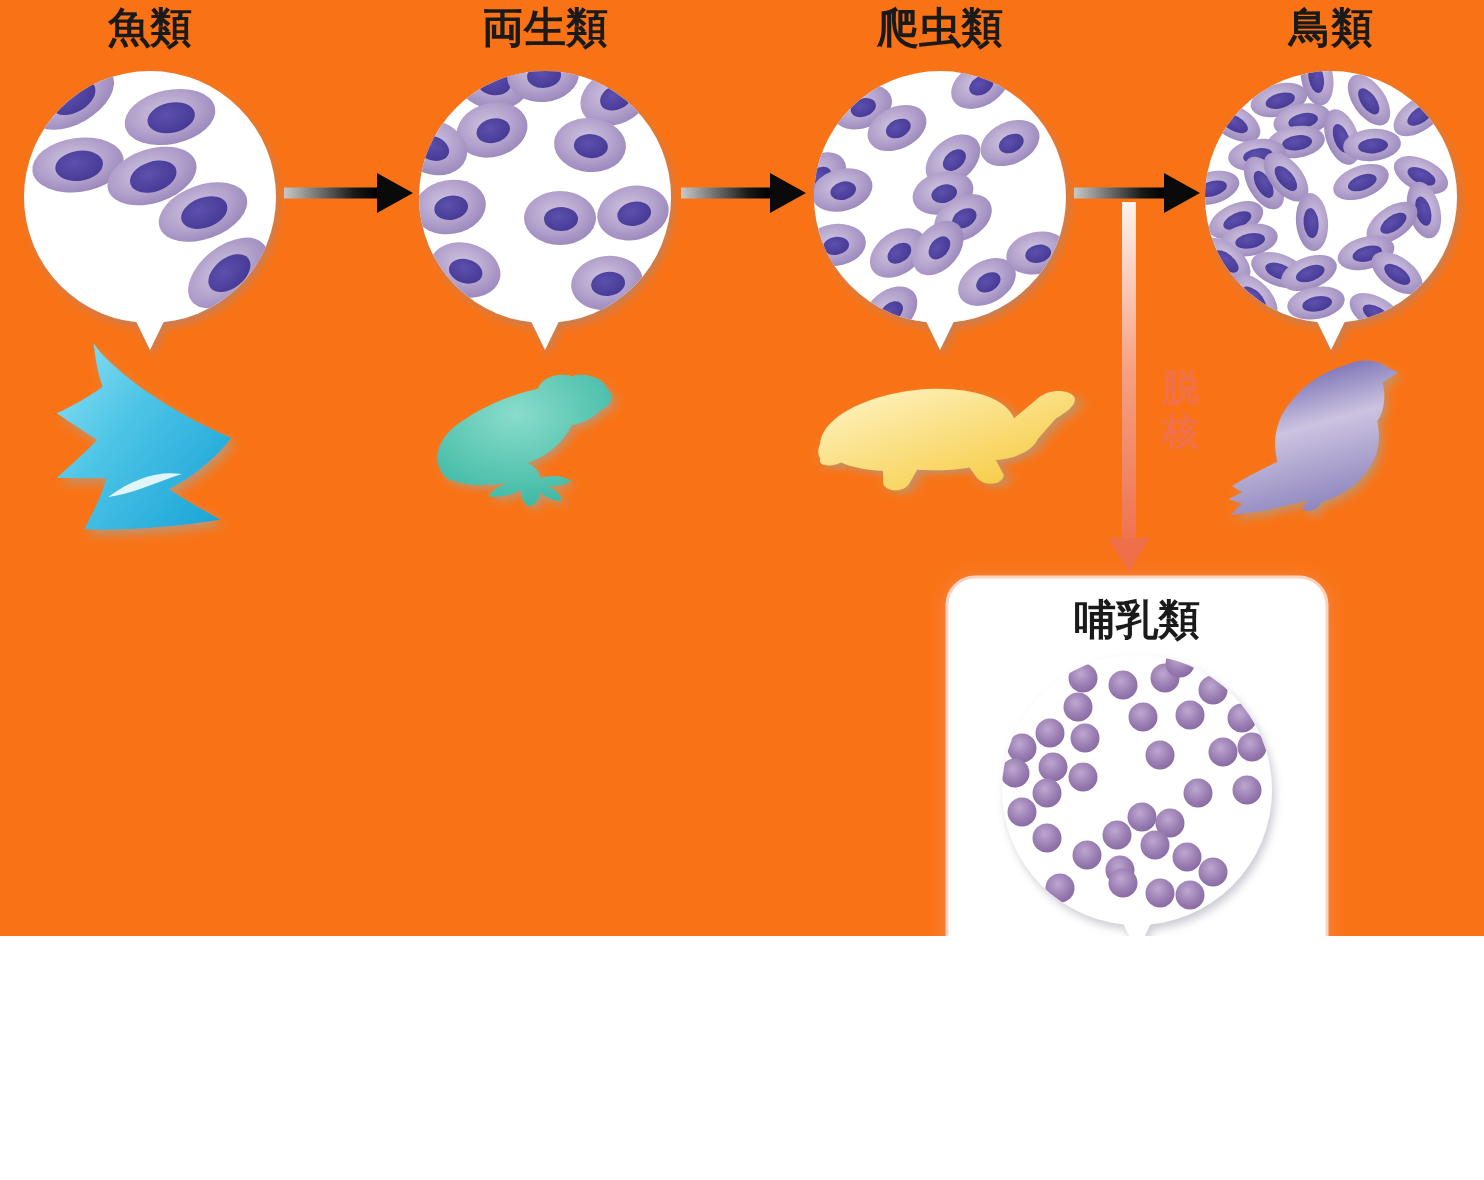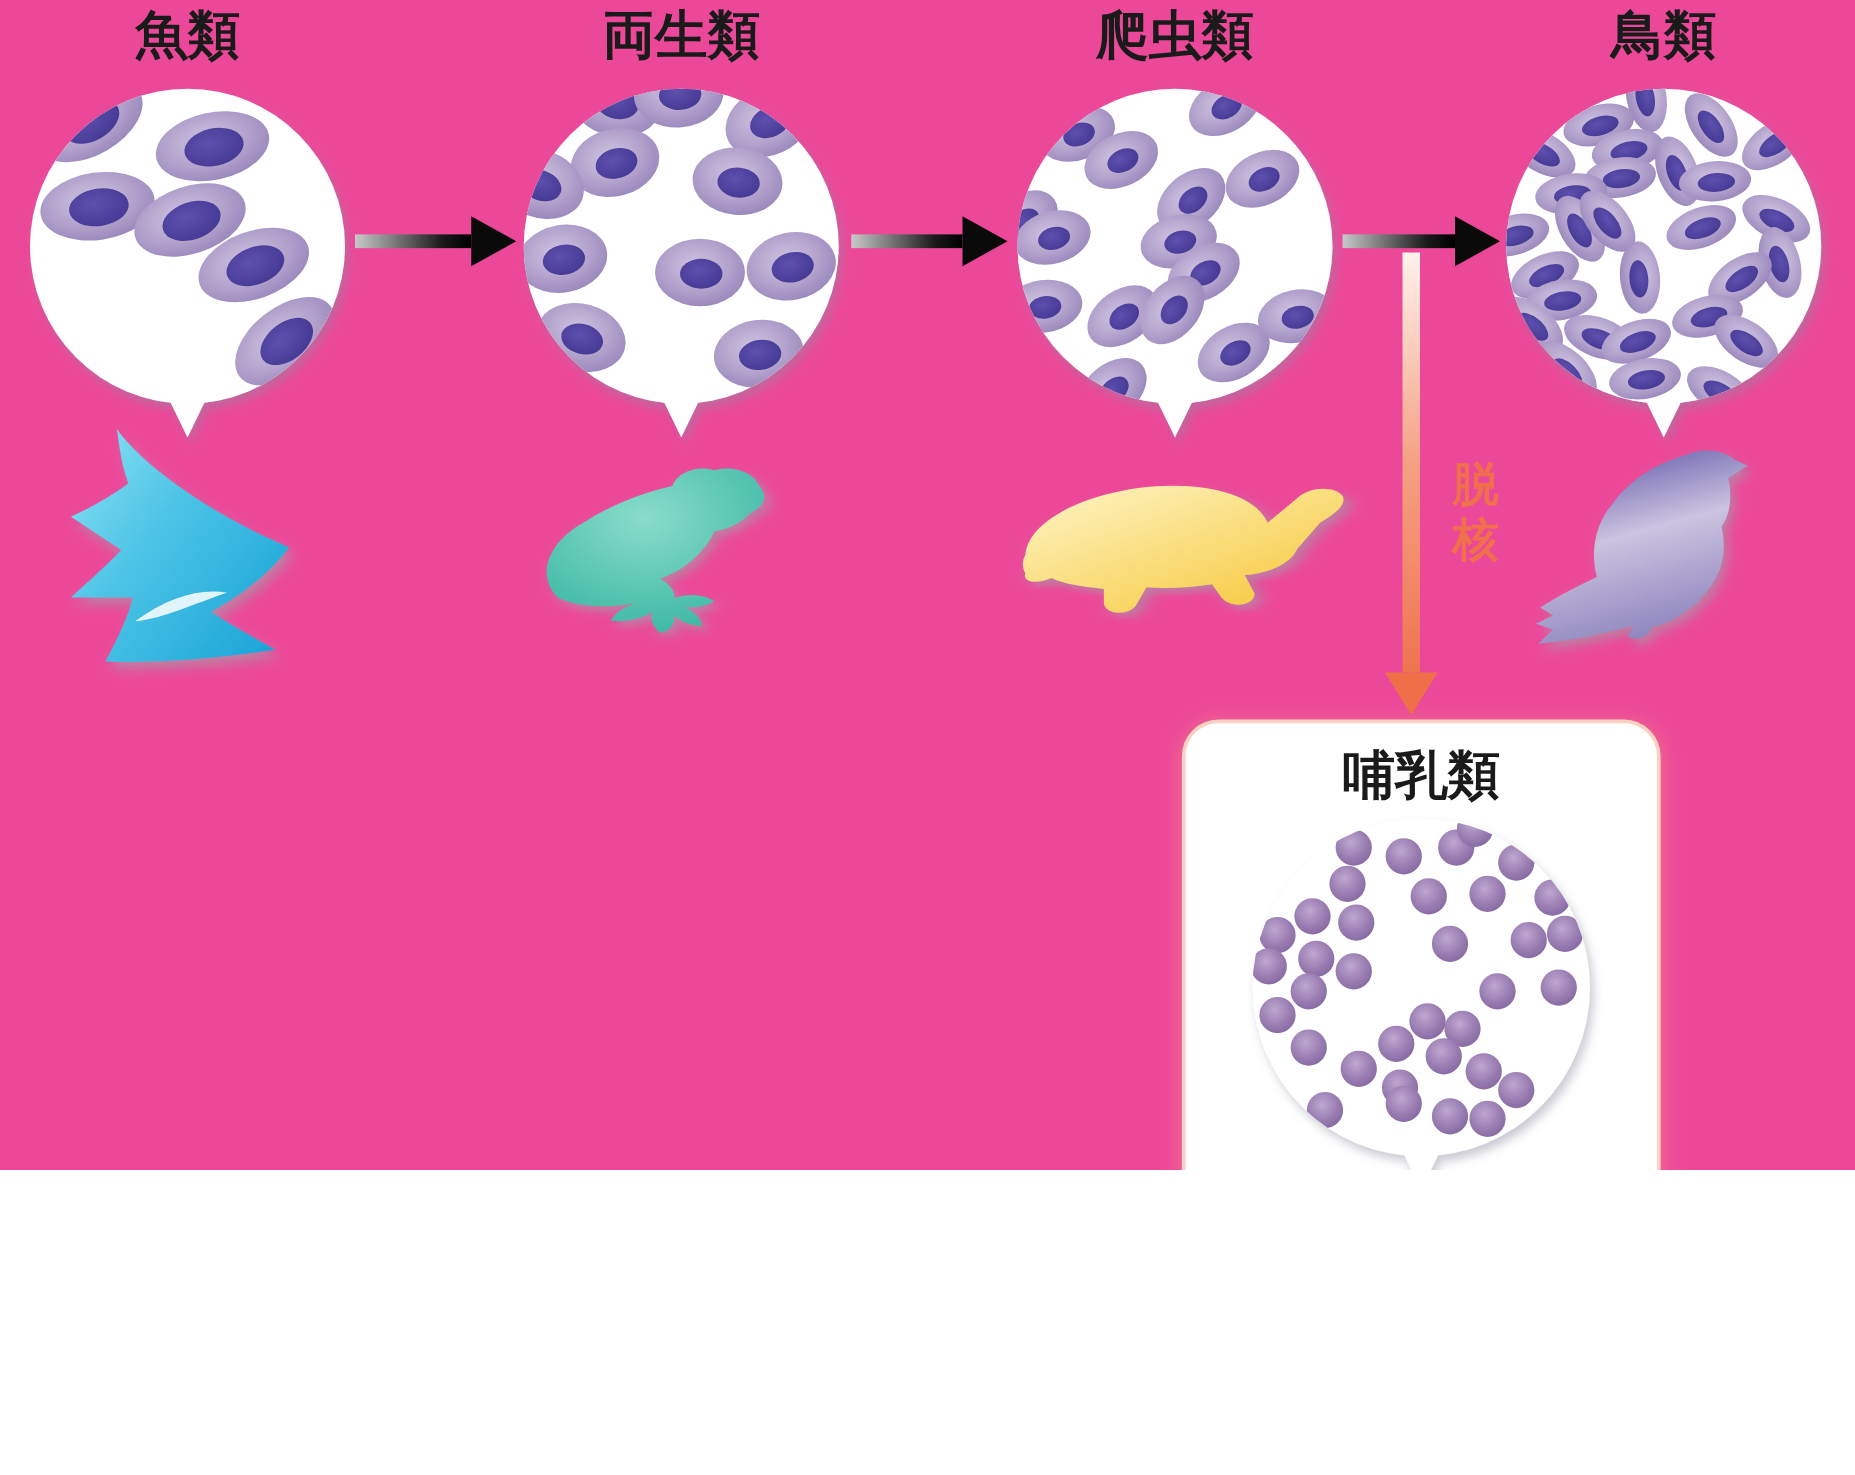--- a/index.html
+++ b/index.html
@@ -1,16 +1,16 @@
 <!DOCTYPE html>
 <html><head>
 <meta charset="utf-8">
 <style>
   html,body{margin:0;padding:0;background:#ffffff;}
-  .canvas{position:relative;width:1484px;height:936px;background:#ec4899;overflow:hidden;
+  .canvas{position:relative;width:1484px;height:936px;background:#f97316;overflow:hidden;
           font-family:"Liberation Sans", sans-serif;}
   svg{display:block;}
   .panel-label{font-family:"Liberation Sans", sans-serif;font-size:42px;font-weight:700;fill:#1a1a1a;}
   .mammal-label{font-family:"Liberation Sans", sans-serif;font-size:42px;font-weight:700;fill:#1a1a1a;}
   .enuc-label{font-family:"Liberation Sans", sans-serif;font-size:37px;font-weight:700;fill:#F0704C;}
 </style>
 </head>
 <body>
 
 <div class="canvas">

